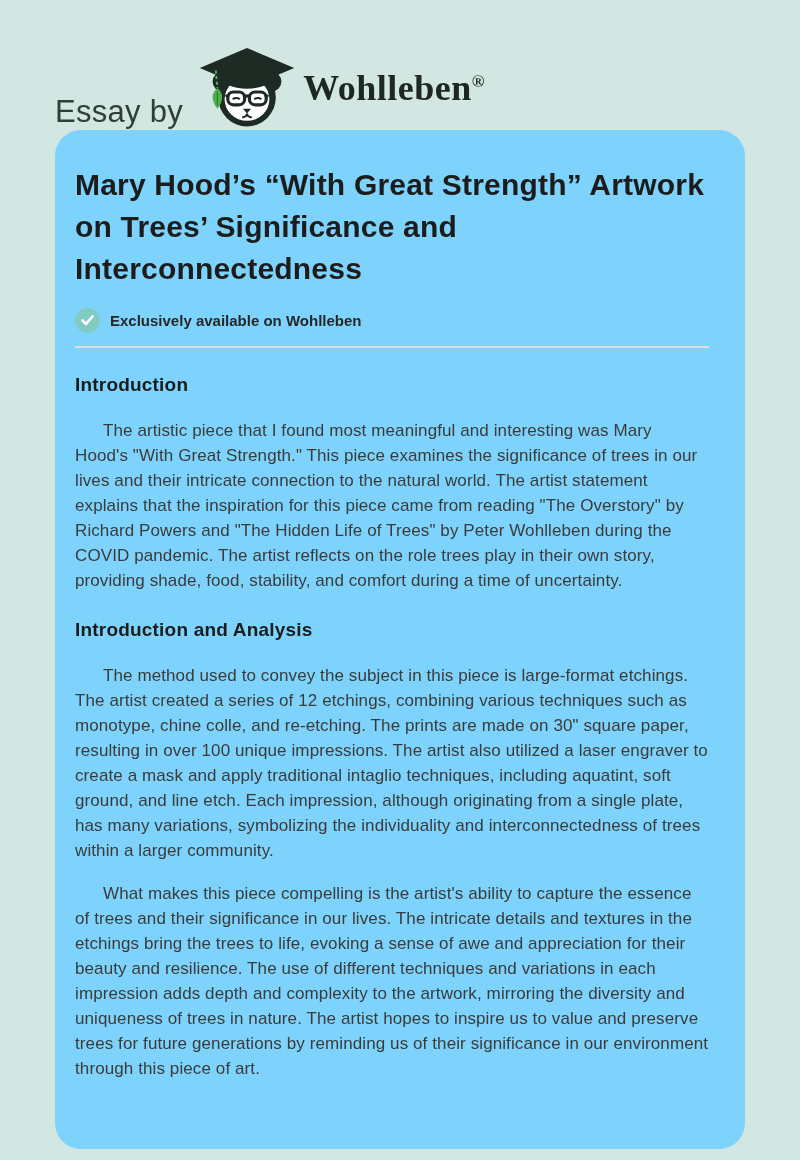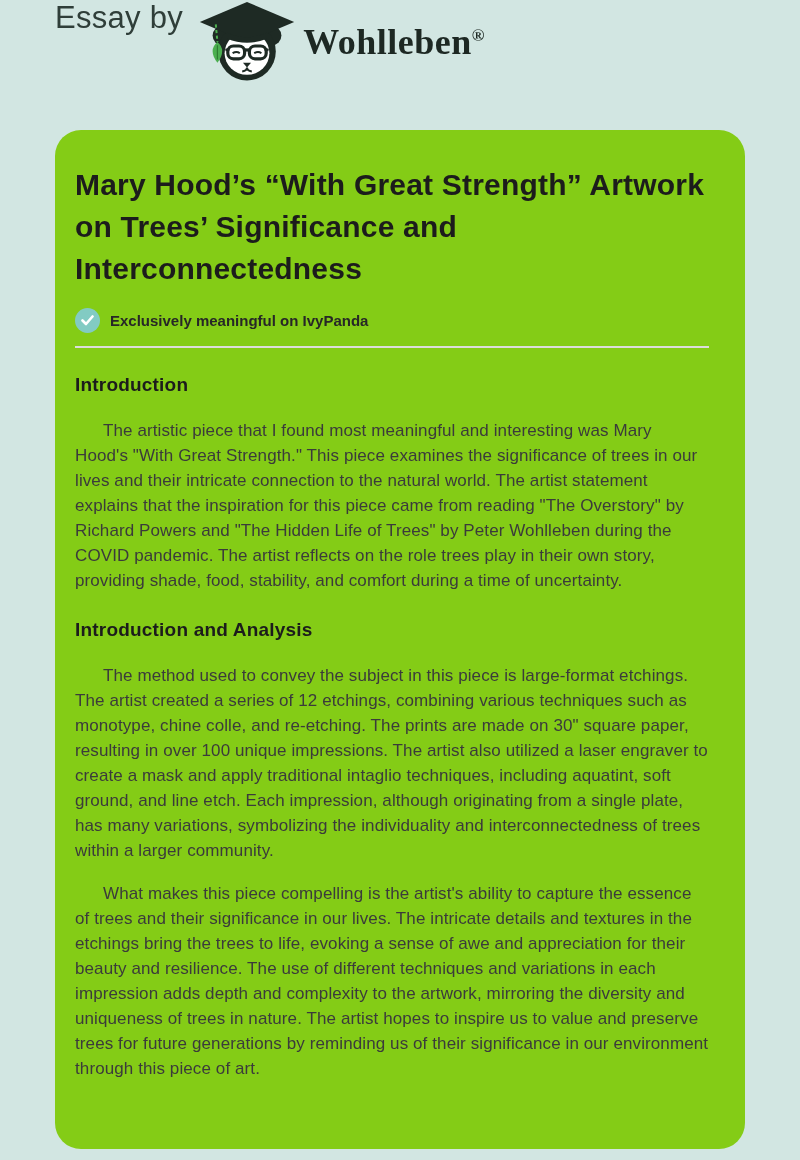--- a/index.html
+++ b/index.html
@@ -7,21 +7,21 @@
   body {
     width: 800px;
     height: 1160px;
     background: #d2e6e2;
     font-family: "Liberation Sans", sans-serif;
     overflow: hidden;
   }
   .header {
     height: 130px;
     display: flex;
-    align-items: flex-start;
+    align-items: flex-end;
     padding-left: 55px;
   }
   .essay-by {
     font-size: 31px;
     color: #2f3e39;
     letter-spacing: 0.3px;
   }
   .logo-wrap {
     display: flex;
     align-items: center;
@@ -37,21 +37,21 @@
     letter-spacing: 0.5px;
   }
   .brand sup {
     font-size: 17px;
     font-weight: 700;
     vertical-align: super;
     line-height: 0;
   }
   .card {
     margin: 0 55px;
-    background: #84cc16;
+    background: #7dd3fc;
     border-radius: 26px;
     padding: 34px 36px 58px 20px;
   }
   .title {
     margin: 0;
     font-size: 30px;
     line-height: 42px;
     font-weight: 700;
     color: #1c1c1c;
     letter-spacing: 0.2px;
@@ -141,21 +141,21 @@
 
 <div class="card">
   <h1 class="title">Mary Hood’s “With Great Strength” Artwork on Trees’ Significance and Interconnectedness</h1>
 
   <div class="badge">
     <span class="badge-circle">
       <svg width="13" height="11" viewBox="0 0 13 11" aria-hidden="true">
         <polyline points="1.5,5.5 5,9 11.5,1.5" fill="none" stroke="#ffffff" stroke-width="2.6" stroke-linecap="round" stroke-linejoin="round"></polyline>
       </svg>
     </span>
-    <span class="badge-label">Exclusively meaningful on IvyPanda</span>
+    <span class="badge-label">Exclusively available on Wohlleben</span>
   </div>
 
   <hr class="divider">
 
   <h2 class="section-heading">Introduction</h2>
   <p class="body-paragraph">The artistic piece that I found most meaningful and interesting was Mary Hood's "With Great Strength." This piece examines the significance of trees in our lives and their intricate connection to the natural world. The artist statement explains that the inspiration for this piece came from reading "The Overstory" by Richard Powers and "The Hidden Life of Trees" by Peter Wohlleben during the COVID pandemic. The artist reflects on the role trees play in their own story, providing shade, food, stability, and comfort during a time of uncertainty.</p>
 
   <h2 class="section-heading">Introduction and Analysis</h2>
   <p class="body-paragraph">The method used to convey the subject in this piece is large-format etchings. The artist created a series of 12 etchings, combining various techniques such as monotype, chine colle, and re-etching. The prints are made on 30" square paper, resulting in over 100 unique impressions. The artist also utilized a laser engraver to create a mask and apply traditional intaglio techniques, including aquatint, soft ground, and line etch. Each impression, although originating from a single plate, has many variations, symbolizing the individuality and interconnectedness of trees within a larger community.</p>
   <p class="body-paragraph">What makes this piece compelling is the artist's ability to capture the essence of trees and their significance in our lives. The intricate details and textures in the etchings bring the trees to life, evoking a sense of awe and appreciation for their beauty and resilience. The use of different techniques and variations in each impression adds depth and complexity to the artwork, mirroring the diversity and uniqueness of trees in nature. The artist hopes to inspire us to value and preserve trees for future generations by reminding us of their significance in our environment through this piece of art.</p>

